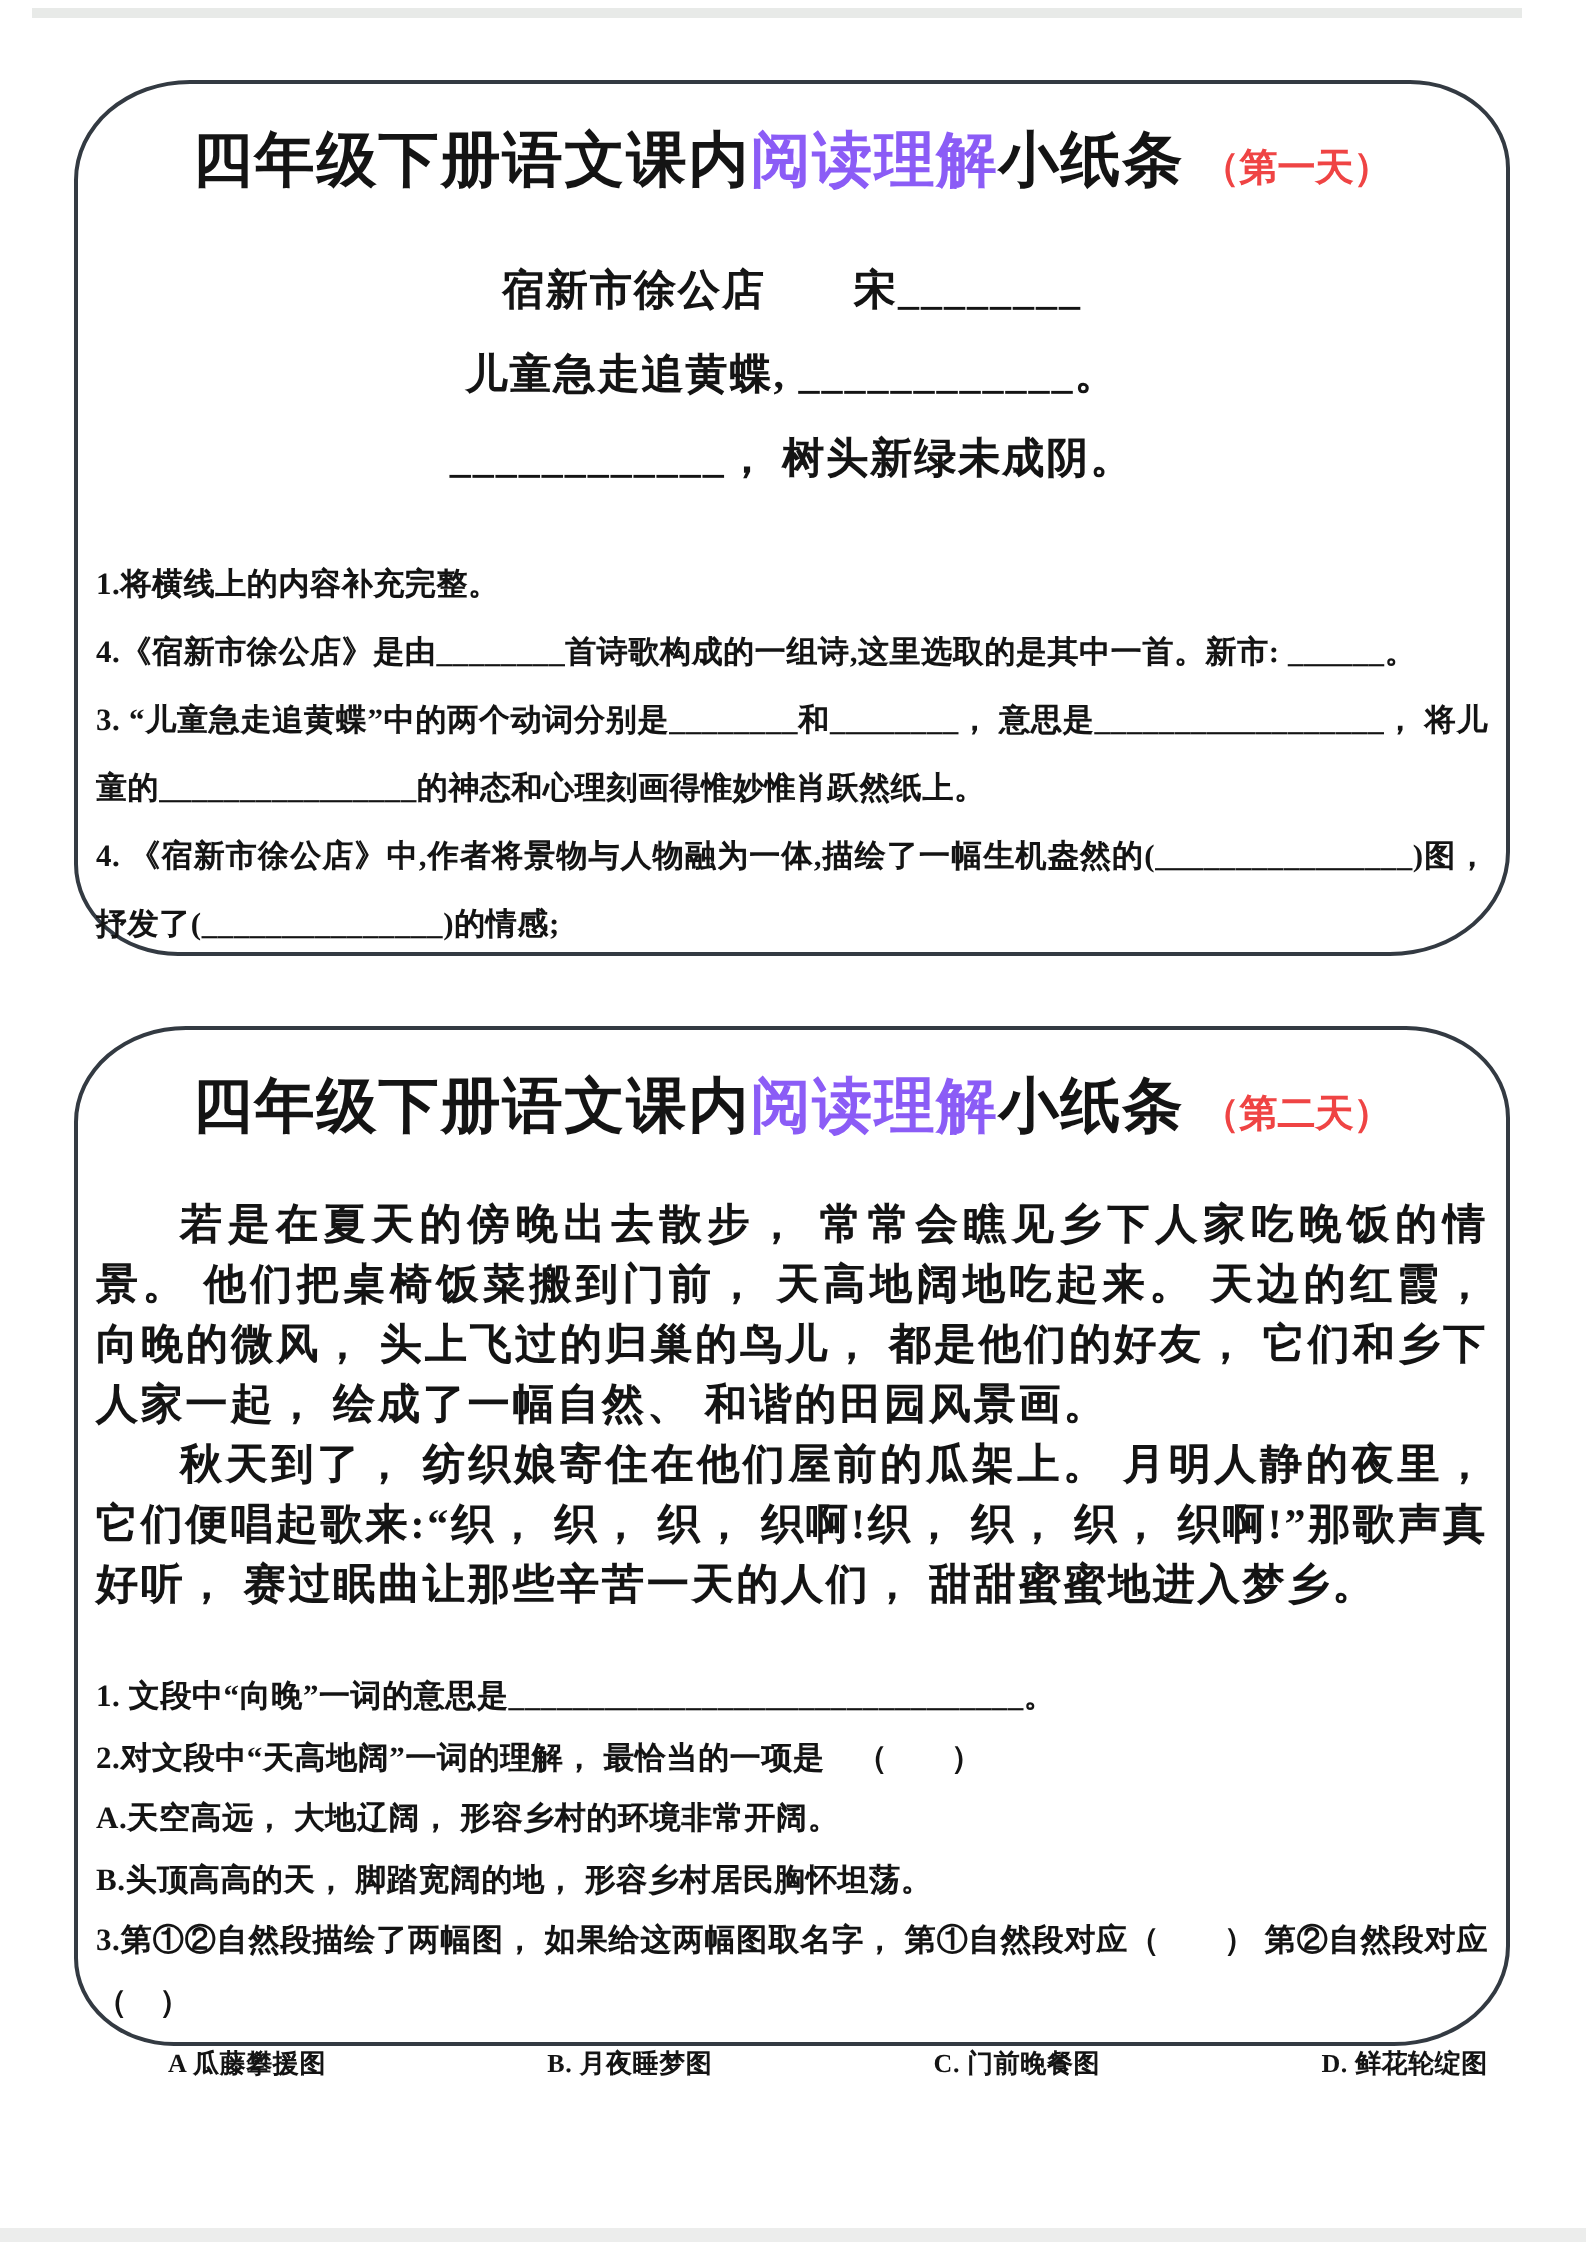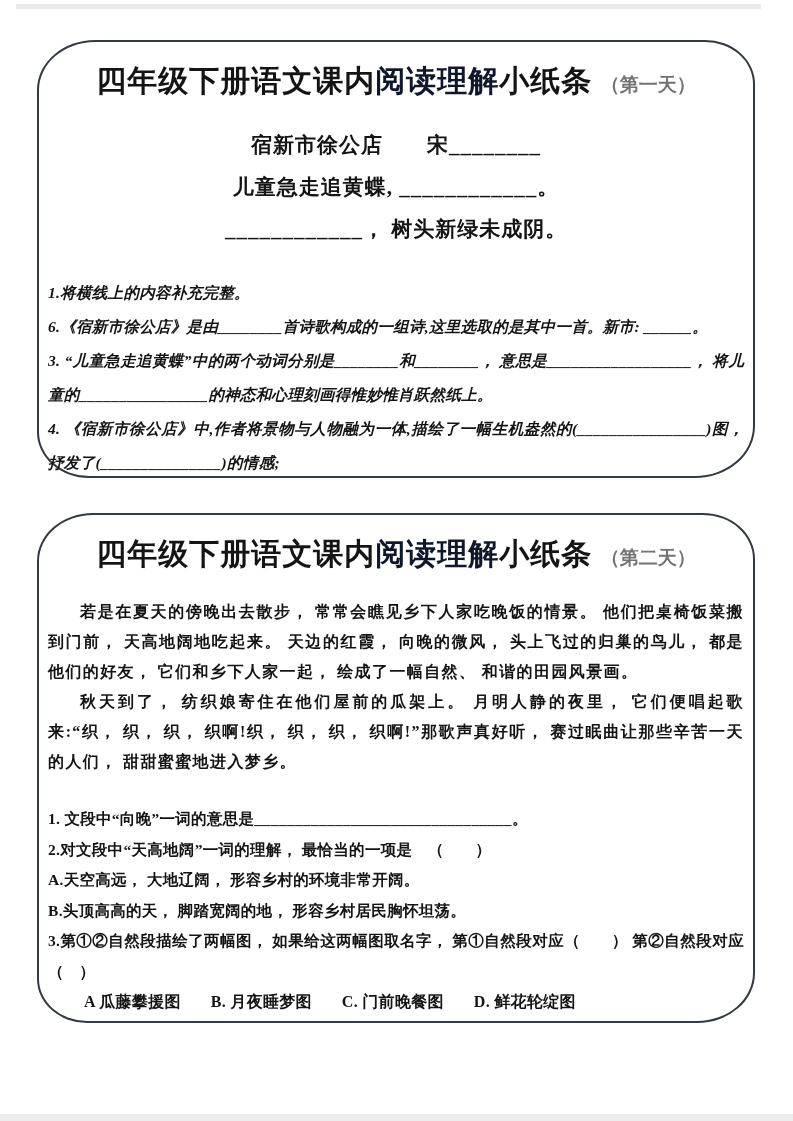--- a/index.html
+++ b/index.html
@@ -47,51 +47,50 @@
   }
 
   .card-title {
     text-align: center;
     font-size: 30px;
     letter-spacing: 1px;
     line-height: 38px;
     margin-top: 6px;
     white-space: nowrap;
   }
-  .card-title .hl { color: #0f172a; }
+  .card-title .hl { color: #8b5cf6; }
   .card-title .day {
-    color: #737373;
+    color: #ef4444;
     font-size: 19px;
     letter-spacing: 0;
   }
 
   
   .poem {
     margin-top: 8px;
     text-align: center;
     font-size: 21px;
     line-height: 42px;
     letter-spacing: 1px;
   }
 
   
   .questions-1 {
     margin-top: 26px;
     font-size: 15.5px;
     line-height: 34px;
     letter-spacing: 0.3px;
     text-align: justify;
-    font-style: italic;
   }
   .questions-1 .q { margin: 0; }
 
   
   .passage {
     margin-top: 13px;
-    font-size: 16px;
+    font-size: 21px;
     line-height: 30px;
     letter-spacing: 1.4px;
     text-align: justify;
   }
   .passage p {
     margin: 0;
     text-indent: 2em;
   }
 
   .questions-2 {
@@ -100,44 +99,45 @@
     line-height: 30.5px;
     letter-spacing: 0.3px;
     text-align: justify;
   }
   .questions-2 .q { margin: 0; }
 
   .options-row {
     display: flex;
     gap: 30px;
     padding-left: 36px;
-    font-size: 16px;
+    font-size: 13px;
     line-height: 30.5px;
     letter-spacing: 0.3px;
+    justify-content: space-between;
   }
 </style>
 </head>
 <body>
 
 <div class="scan-edge top"></div>
 <div class="scan-edge bottom"></div>
 
 <section class="card card-1">
   <div class="card-inner">
     <h1 class="card-title"><span>四年级下册语文课内</span><span class="hl">阅读理解</span><span>小纸条</span> <span class="day">（第一天）</span></h1>
 
     <div class="poem">
       <div>宿新市徐公店　　宋________</div>
       <div>儿童急走追黄蝶,  ____________。</div>
       <div>____________，  树头新绿未成阴。</div>
     </div>
 
     <div class="questions-1">
       <div class="q">1.将横线上的内容补充完整。</div>
-      <div class="q">6.《宿新市徐公店》是由________首诗歌构成的一组诗,这里选取的是其中一首。新市: ______。</div>
+      <div class="q">4.《宿新市徐公店》是由________首诗歌构成的一组诗,这里选取的是其中一首。新市: ______。</div>
       <div class="q">3. “儿童急走追黄蝶”中的两个动词分别是________和________， 意思是__________________， 将儿童的________________的神态和心理刻画得惟妙惟肖跃然纸上。</div>
       <div class="q">4. 《宿新市徐公店》中,作者将景物与人物融为一体,描绘了一幅生机盎然的(________________)图， 抒发了(_______________)的情感;</div>
     </div>
   </div>
 </section>
 
 <section class="card card-2">
   <div class="card-inner">
     <h1 class="card-title"><span>四年级下册语文课内</span><span class="hl">阅读理解</span><span>小纸条</span> <span class="day">（第二天）</span></h1>
 

